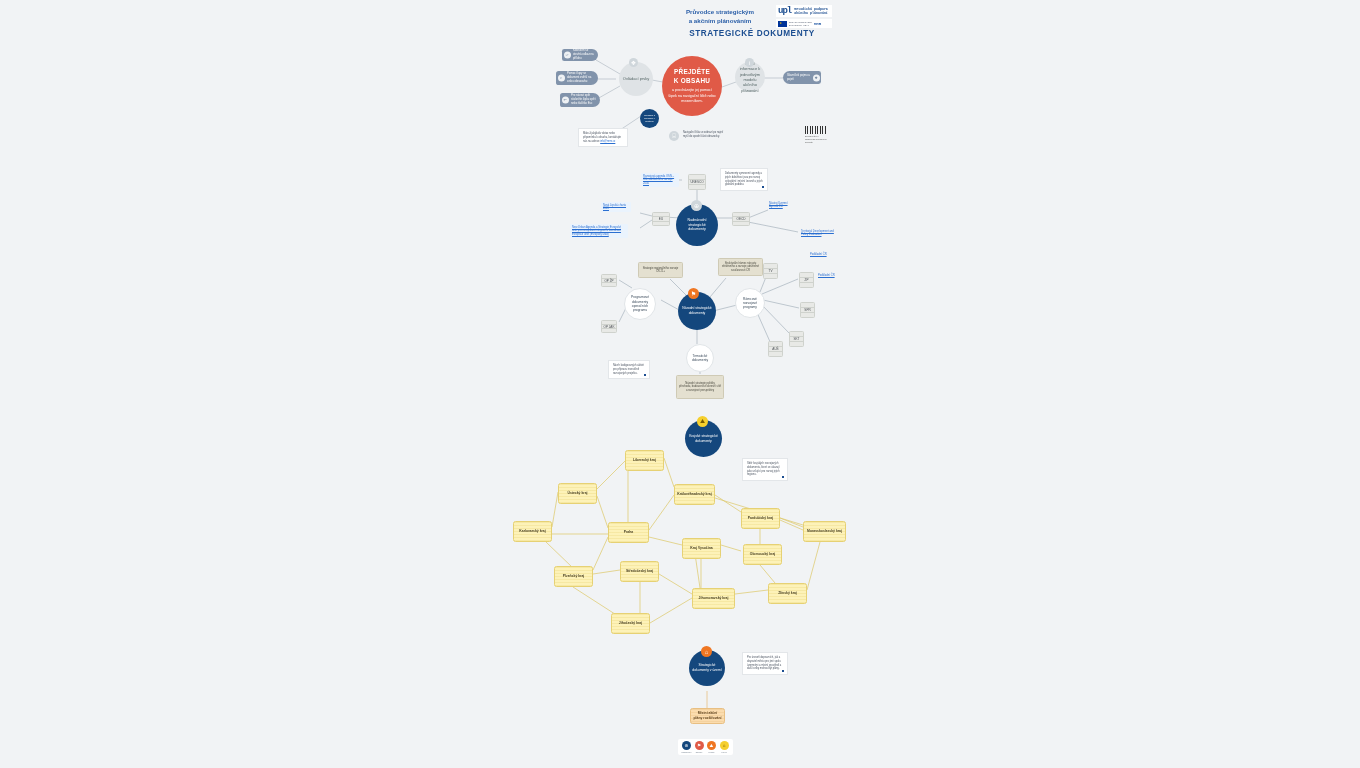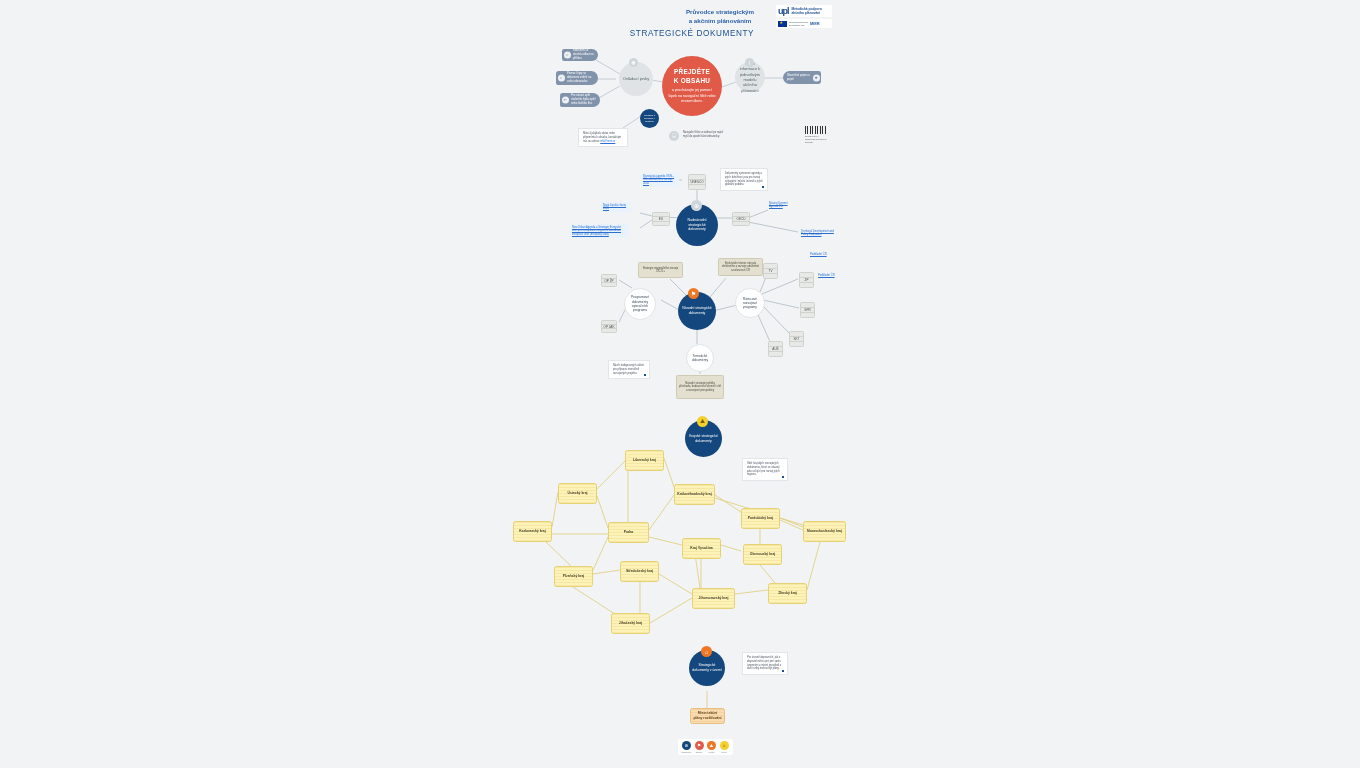--- a/index.html
+++ b/index.html
@@ -11,24 +11,24 @@
   }
   #canvas { position:relative; width:1360px; height:768px; }
   svg.links { position:absolute; left:0; top:0; width:1360px; height:768px; pointer-events:none; }
 
   
   .hdr-sub {
     position:absolute; left:640px; top:8px; width:160px; text-align:center;
     font-size:6.2px; line-height:1.45; color:#2b5fa8; font-weight:bold;
   }
   .hdr-title {
-    position:absolute; left:592px; top:29px; width:200px; text-align:center;
-    font-size:8.2px; font-weight:normal; letter-spacing:.6px; color:#1c4e91;
-  }
-  .logo-box { position:absolute; left:776px; top:5px; width:56px; }
+    position:absolute; left:652px; top:29px; width:200px; text-align:center;
+    font-size:8.2px; font-weight:bold; letter-spacing:.6px; color:#1c4e91;
+  }
+  .logo-box { position:absolute; left:776px; top:5px; width:56px;font-family:Liberation Mono, monospace; }
   .logo-top { display:flex; align-items:center; gap:3px; background:#fff; padding:1.5px 2px; }
   .logo-mark { font-size:9px; font-weight:bold; color:#1c4e91; letter-spacing:-1px; line-height:1; }
   .logo-txt { font-size:3.3px; line-height:1.3; color:#1c4e91; font-weight:bold; }
   .logo-bot { display:flex; align-items:center; gap:2px; background:#fff; margin-top:2px; padding:1.5px 2px; }
   .eu-flag { width:9px; height:6px; background:#003399; position:relative; flex:none; }
   .eu-flag::after{ content:"★"; position:absolute; left:1.5px; top:-0.5px; font-size:4px; color:#FFCC00; }
   .logo-bot-txt { font-size:2.4px; line-height:1.25; color:#4a5568; }
   .logo-bot-mark { font-size:4px; color:#2b5fa8; font-weight:bold; }
 
   

